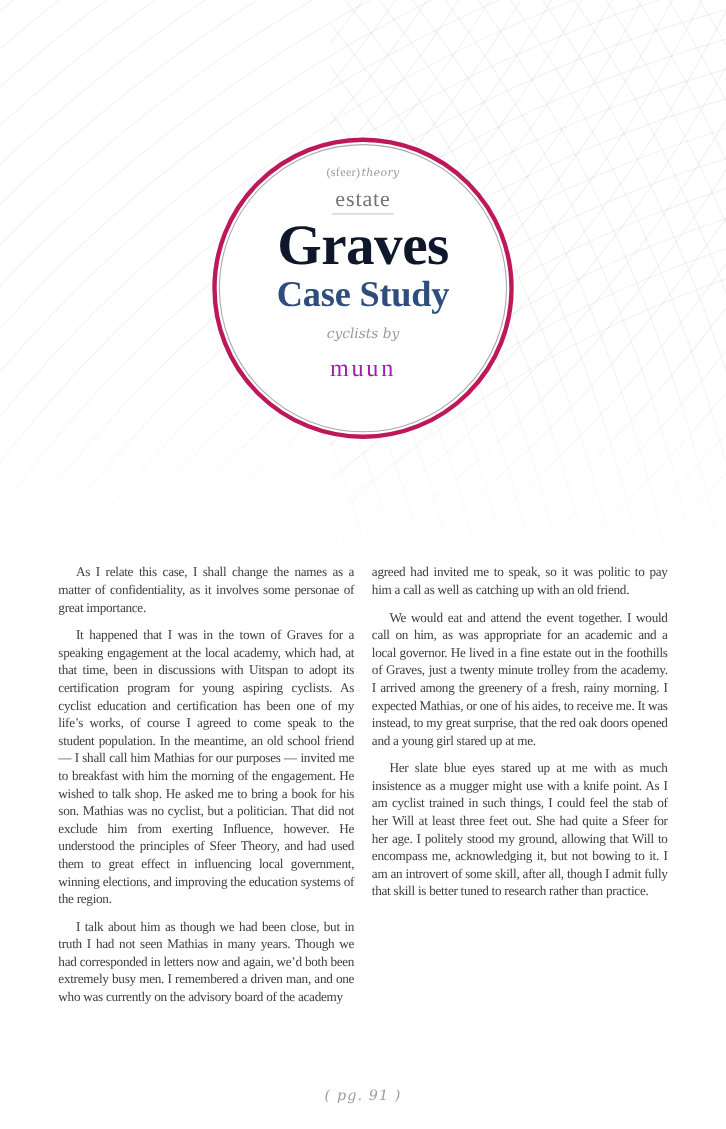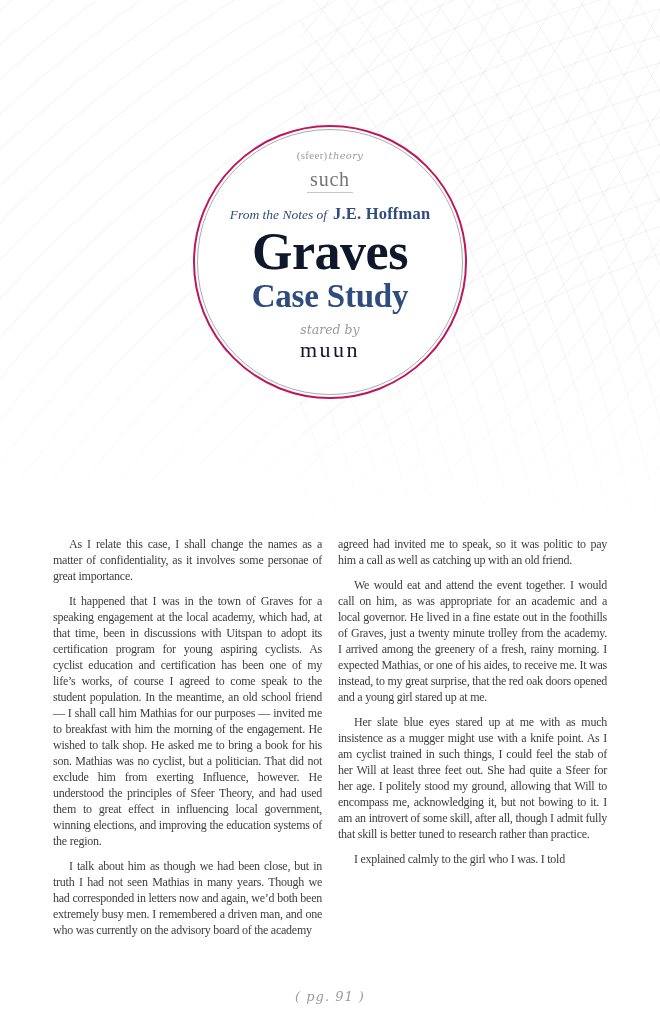--- a/index.html
+++ b/index.html
@@ -15,21 +15,21 @@
   #bg-pattern{position:absolute;left:0;top:0;width:660px;height:1026px;}
   #bg-pattern circle{fill:none;stroke:rgba(80,80,110,0.075);stroke-width:1;}
   .pattern-fade{
     position:absolute;left:0;top:0;width:660px;height:1026px;
     background:linear-gradient(to bottom, rgba(255,255,255,0) 320px, rgba(255,255,255,.85) 500px, #ffffff 545px);
     pointer-events:none;
   }
   
   .emblem{
     position:absolute;left:193px;top:125px;width:274px;height:274px;
-    background:#ffffff;border:2px solid #be185d;border-radius:50%;
+    background:#ffffff;border:4px solid #be185d;border-radius:50%;
     box-sizing:border-box;
     display:flex;flex-direction:column;align-items:center;
     padding-top:23px;text-align:center;
   }
   .emblem-inner-ring{
     position:absolute;left:2px;top:2px;right:2px;bottom:2px;
     border:1px solid #ababab;border-radius:50%;pointer-events:none;
   }
   .logo{font-size:11px;color:#9b9ba1;letter-spacing:.3px;line-height:1;}
   .logo em{font-family:"DejaVu Serif", serif;font-style:italic;margin-left:1px;font-size:10px;}
@@ -47,29 +47,29 @@
   .subtitle{
     margin:1px 0 0;font-size:33px;line-height:1.05;color:#2e4c7c;
     font-weight:bold;letter-spacing:-.2px;text-align:right;
   }
   .credit{margin-top:11px;line-height:1;}
   .credit em{
     display:block;font-family:"DejaVu Serif", serif;font-style:italic;
     font-size:12.5px;color:#9a9a9e;
   }
   .credit .writer{
-    margin-top:2px;font-size:22px;color:#0f172a;letter-spacing:2.5px;line-height:1;
+    margin-top:15px;font-size:22px;color:#a21caf;letter-spacing:2.5px;line-height:1;
   }
   
   .article{
     position:absolute;left:53px;top:512px;width:554px;
     display:flex;gap:16px;
     color:#3e3e3e;
   }
-  .col{width:269px;margin-top:24px;}
+  .col{width:269px;}
   .col p{
     margin:0 0 9px;
     font-size:12px;line-height:16px;
     letter-spacing:-0.25px;
     text-align:justify;
     text-indent:16px;
   }
   .col p:last-child{margin-bottom:0;}
   .col-right p:first-child{text-indent:0;}
   
@@ -190,41 +190,37 @@
         <circle cx="-420" cy="-540" r="1620"></circle>
       </g>
     </svg>
   <div class="pattern-fade"></div>
 
   <div class="emblem">
     <div class="emblem-inner-ring"></div>
     <div class="logo">
       <span>(sfeer)</span><em>theory</em>
     </div>
-    <div class="bonus">such</div>
-    <div class="byline">
-      <em>From the Notes of</em><strong>J.E. Hoffman</strong>
-    </div>
+    <div class="bonus">estate</div>
     <h1 class="title">Graves</h1>
     <h2 class="subtitle">Case Study</h2>
     <div class="credit">
-      <em>stared by</em>
+      <em>cyclists by</em>
       <div class="writer">muun</div>
     </div>
   </div>
 
   <div class="article">
     <div class="col col-left">
       <p>As I relate this case, I shall change the names as a matter of confidentiality, as it involves some personae of great importance.</p>
       <p>It happened that I was in the town of Graves for a speaking engagement at the local academy, which had, at that time, been in discussions with Uitspan to adopt its certification program for young aspiring cyclists. As cyclist education and certification has been one of my life’s works, of course I agreed to come speak to the student population. In the meantime, an old school friend — I shall call him Mathias for our purposes — invited me to breakfast with him the morning of the engagement. He wished to talk shop. He asked me to bring a book for his son. Mathias was no cyclist, but a politician. That did not exclude him from exerting Influence, however. He understood the principles of Sfeer Theory, and had used them to great effect in influencing local government, winning elections, and improving the education systems of the region.</p>
       <p>I talk about him as though we had been close, but in truth I had not seen Mathias in many years. Though we had corresponded in letters now and again, we’d both been extremely busy men. I remembered a driven man, and one who was currently on the advisory board of the academy</p>
     </div>
     <div class="col col-right">
       <p>agreed had invited me to speak, so it was politic to pay him a call as well as catching up with an old friend.</p>
       <p>We would eat and attend the event together. I would call on him, as was appropriate for an academic and a local governor. He lived in a fine estate out in the foothills of Graves, just a twenty minute trolley from the academy. I arrived among the greenery of a fresh, rainy morning. I expected Mathias, or one of his aides, to receive me. It was instead, to my great surprise, that the red oak doors opened and a young girl stared up at me.</p>
       <p>Her slate blue eyes stared up at me with as much insistence as a mugger might use with a knife point. As I am cyclist trained in such things, I could feel the stab of her Will at least three feet out. She had quite a Sfeer for her age. I politely stood my ground, allowing that Will to encompass me, acknowledging it, but not bowing to it. I am an introvert of some skill, after all, though I admit fully that skill is better tuned to research rather than practice.</p>
-      <p>I explained calmly to the girl who I was. I told</p>
     </div>
   </div>
 
   <div class="footer">( pg. 91 )</div>
 
 </div>
 
 </body></html>

